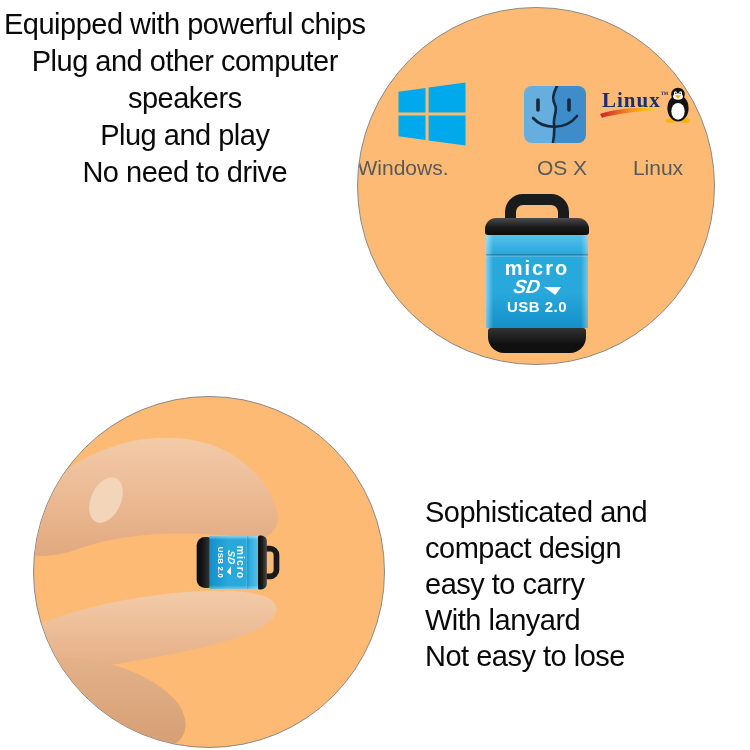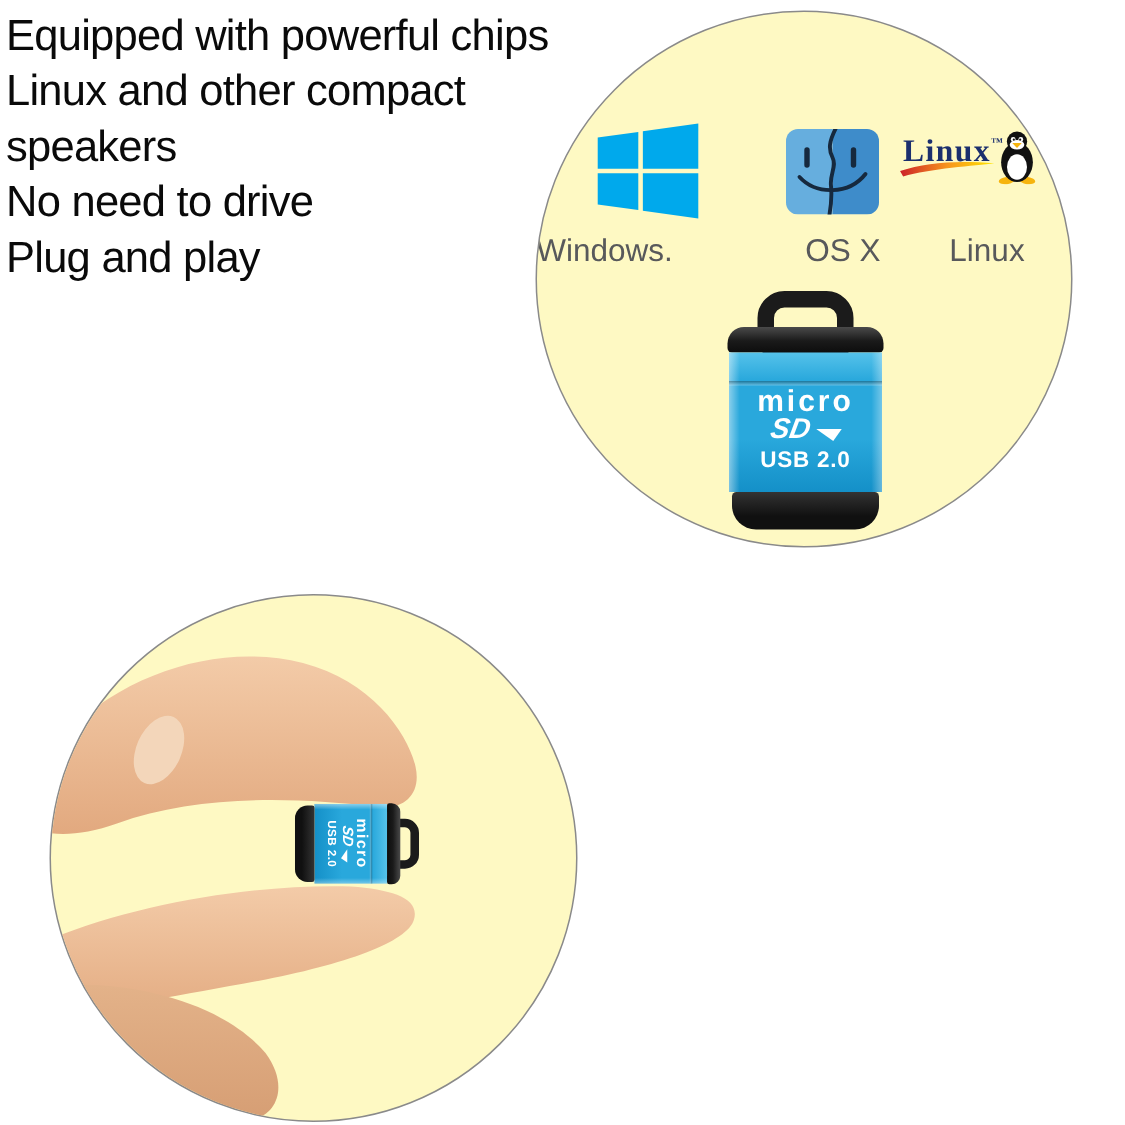--- a/index.html
+++ b/index.html
@@ -1,27 +1,27 @@
 <!DOCTYPE html>
 <html style="--text-black: #0a0a0a; --circle-border: #8a8a8a; --label-gray: #58595b; --windows-blue: #00a9ec; --finder-left-blue: #66aede; --finder-right-blue: #3e8cca; --finder-line: #16293e; --linux-navy: #1b2f6e; --swoosh-red: #cc2229; --swoosh-orange: #f7941d; --swoosh-yellow: #ffe800; --tux-black: #111111; --tux-yellow: #f6b40e; --device-blue: #29a8dc; --device-blue-light: #55c2ea; --device-blue-dark: #1490c8; --cap-black: #1b1b1b; --skin-light: #f3cba8; --skin-base: #e2a97f; --skin-palm-light: #e3b289; --skin-palm: #d69e74; --nail: #f3d6ba;"><head>
 <meta charset="utf-8">
 <style>
   html,body{margin:0;padding:0;background:#fff;}
   .canvas{position:relative;width:750px;height:750px;background:#fff;overflow:hidden;
           font-family:"Liberation Sans",sans-serif;}
 
   
   .text-block{position:absolute;color:var(--text-black);}
-  .intro{left:4px;top:6px;font-size:29px;line-height:37px;letter-spacing:-0.5px;}
+  .intro{left:4px;top:6px;font-size:29px;line-height:37px;letter-spacing:-0.5px;text-align:center;}
   .feature{left:425px;top:494px;font-size:29px;line-height:36px;letter-spacing:-0.5px;}
   .tline{white-space:nowrap;}
 
   
   .circle{position:absolute;border-radius:50%;border:1px solid var(--circle-border);
-          background:#fef9c3;overflow:hidden;}
+          background:#fdba74;overflow:hidden;}
   .os-circle{left:357px;top:7px;width:356px;height:356px;}
   .hand-circle{left:33px;top:396px;width:350px;height:350px;}
 
   
   .abs{position:absolute;}
   .os-label{position:absolute;top:148px;width:120px;text-align:center;
             font-size:21px;color:var(--label-gray);letter-spacing:0;}
   .linux-logo{position:absolute;left:244px;top:80px;width:96px;height:50px;}
   .linux-word{position:absolute;left:0;top:0;font-family:"Liberation Serif",serif;
               font-weight:700;font-size:21px;color:var(--linux-navy);letter-spacing:1px;}
@@ -58,24 +58,24 @@
         transform:rotate(90deg) scale(0.52);transform-origin:center;z-index:3;}
   .hand-svg{position:absolute;left:0;top:0;z-index:1;}
 </style>
 </head>
 <body>
 
 <div class="canvas">
 
   <div class="text-block intro">
     <div class="tline">Equipped with powerful chips</div>
-    <div class="tline">Linux and other compact</div>
+    <div class="tline">Plug and other computer</div>
     <div class="tline">speakers</div>
+    <div class="tline">Plug and play</div>
     <div class="tline">No need to drive</div>
-    <div class="tline">Plug and play</div>
   </div>
 
   <div class="circle os-circle">
 
     <svg class="abs" style="left:40px;top:74px" width="68" height="64" viewBox="0 0 88 84">
       <polygon points="0,12.7 35.5,7.8 35.5,40 0,40" fill="#00a9ec"></polygon>
       <polygon points="39.5,7.2 88,0.5 88,40 39.5,40" fill="#00a9ec"></polygon>
       <polygon points="0,44 35.5,44 35.5,76.2 0,71.3" fill="#00a9ec"></polygon>
       <polygon points="39.5,44 88,44 88,83.5 39.5,76.8" fill="#00a9ec"></polygon>
     </svg>
@@ -163,14 +163,21 @@
             <div class="msd-micro">micro</div>
             <div class="msd-sd"><span>SD</span><span class="msd-wing"></span></div>
           </div>
           <div class="usb">USB 2.0</div>
         </div>
         <div class="cap-bottom"></div>
       </div>
     </div>
   </div>
 
+  <div class="text-block feature">
+    <div class="tline">Sophisticated and</div>
+    <div class="tline">compact design</div>
+    <div class="tline">easy to carry</div>
+    <div class="tline">With lanyard</div>
+    <div class="tline">Not easy to lose</div>
+  </div>
 
 </div>
 
 </body></html>

